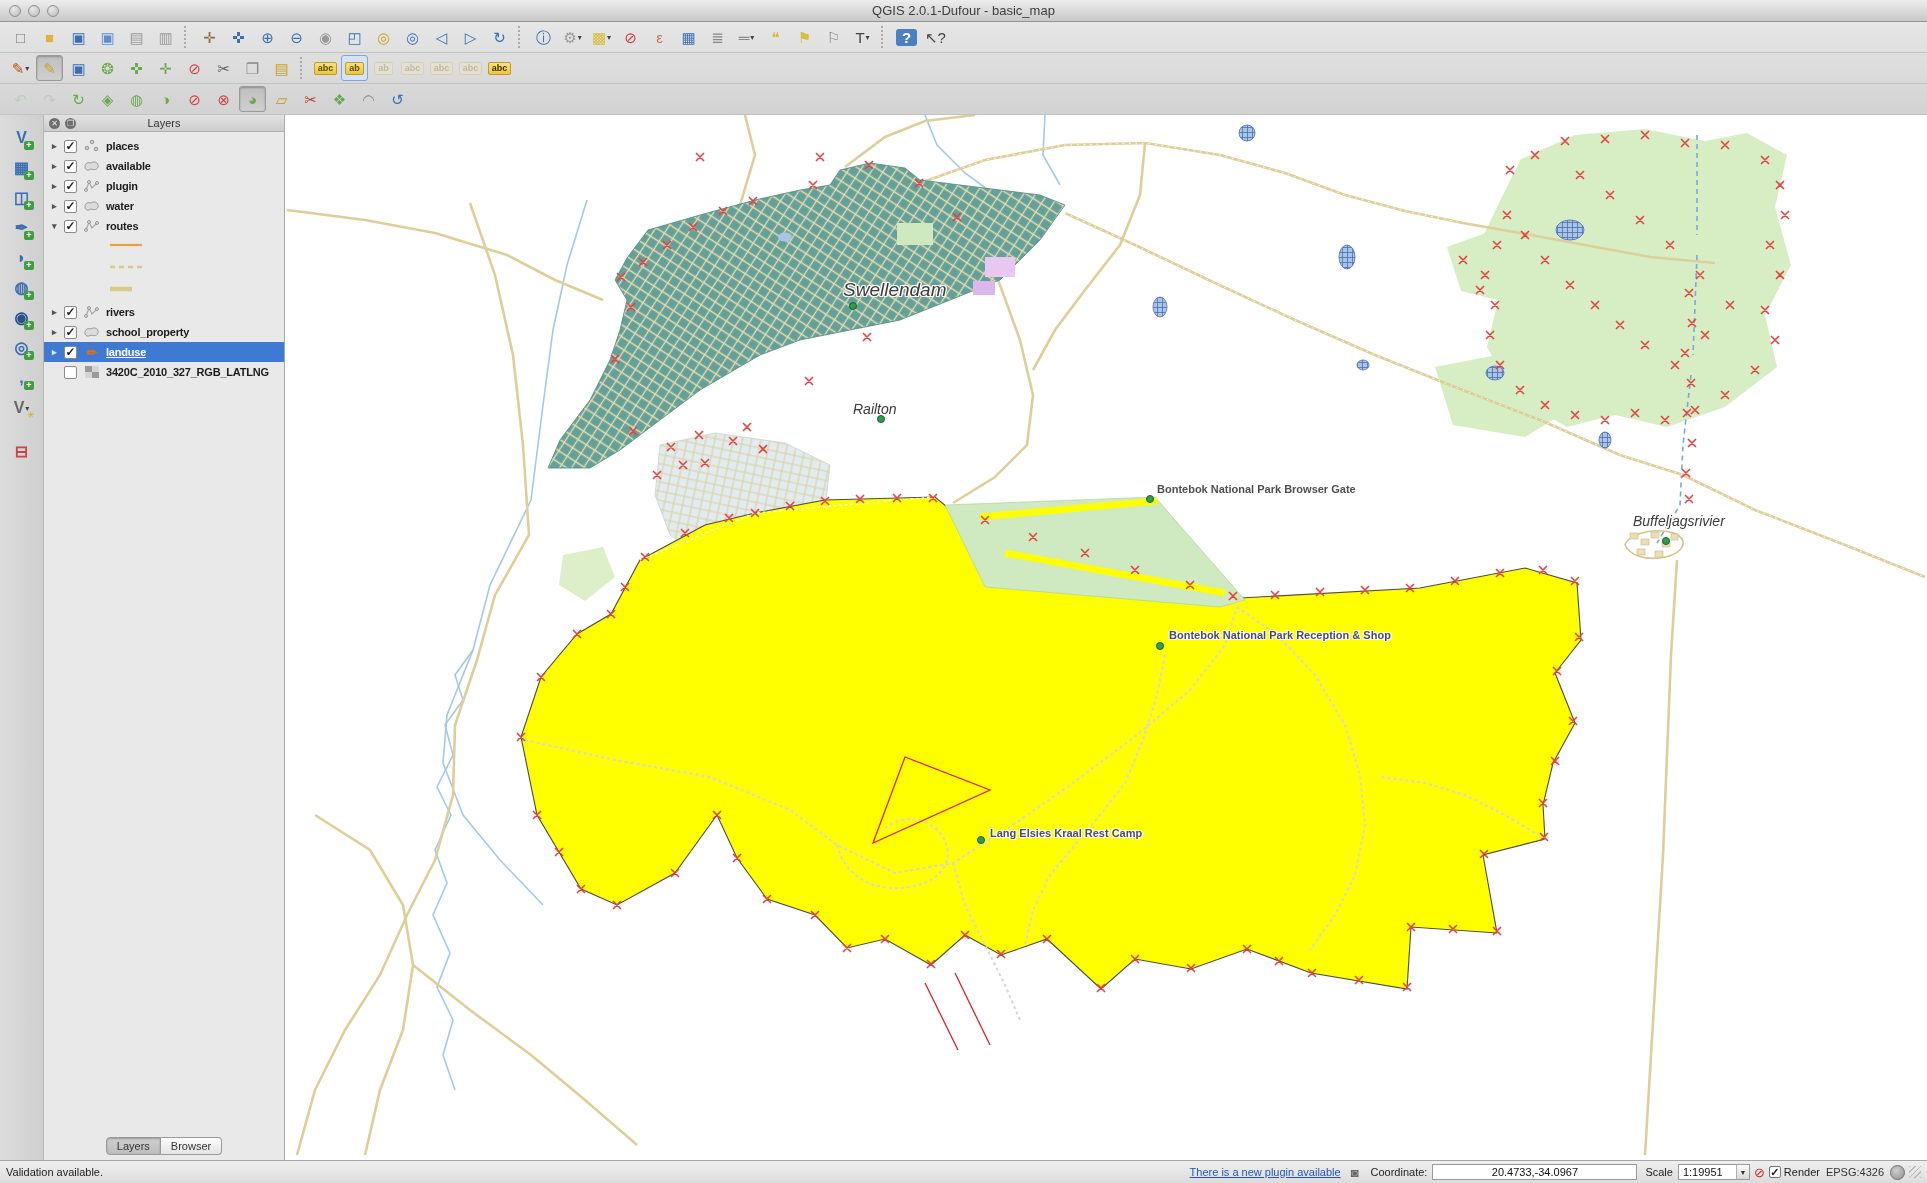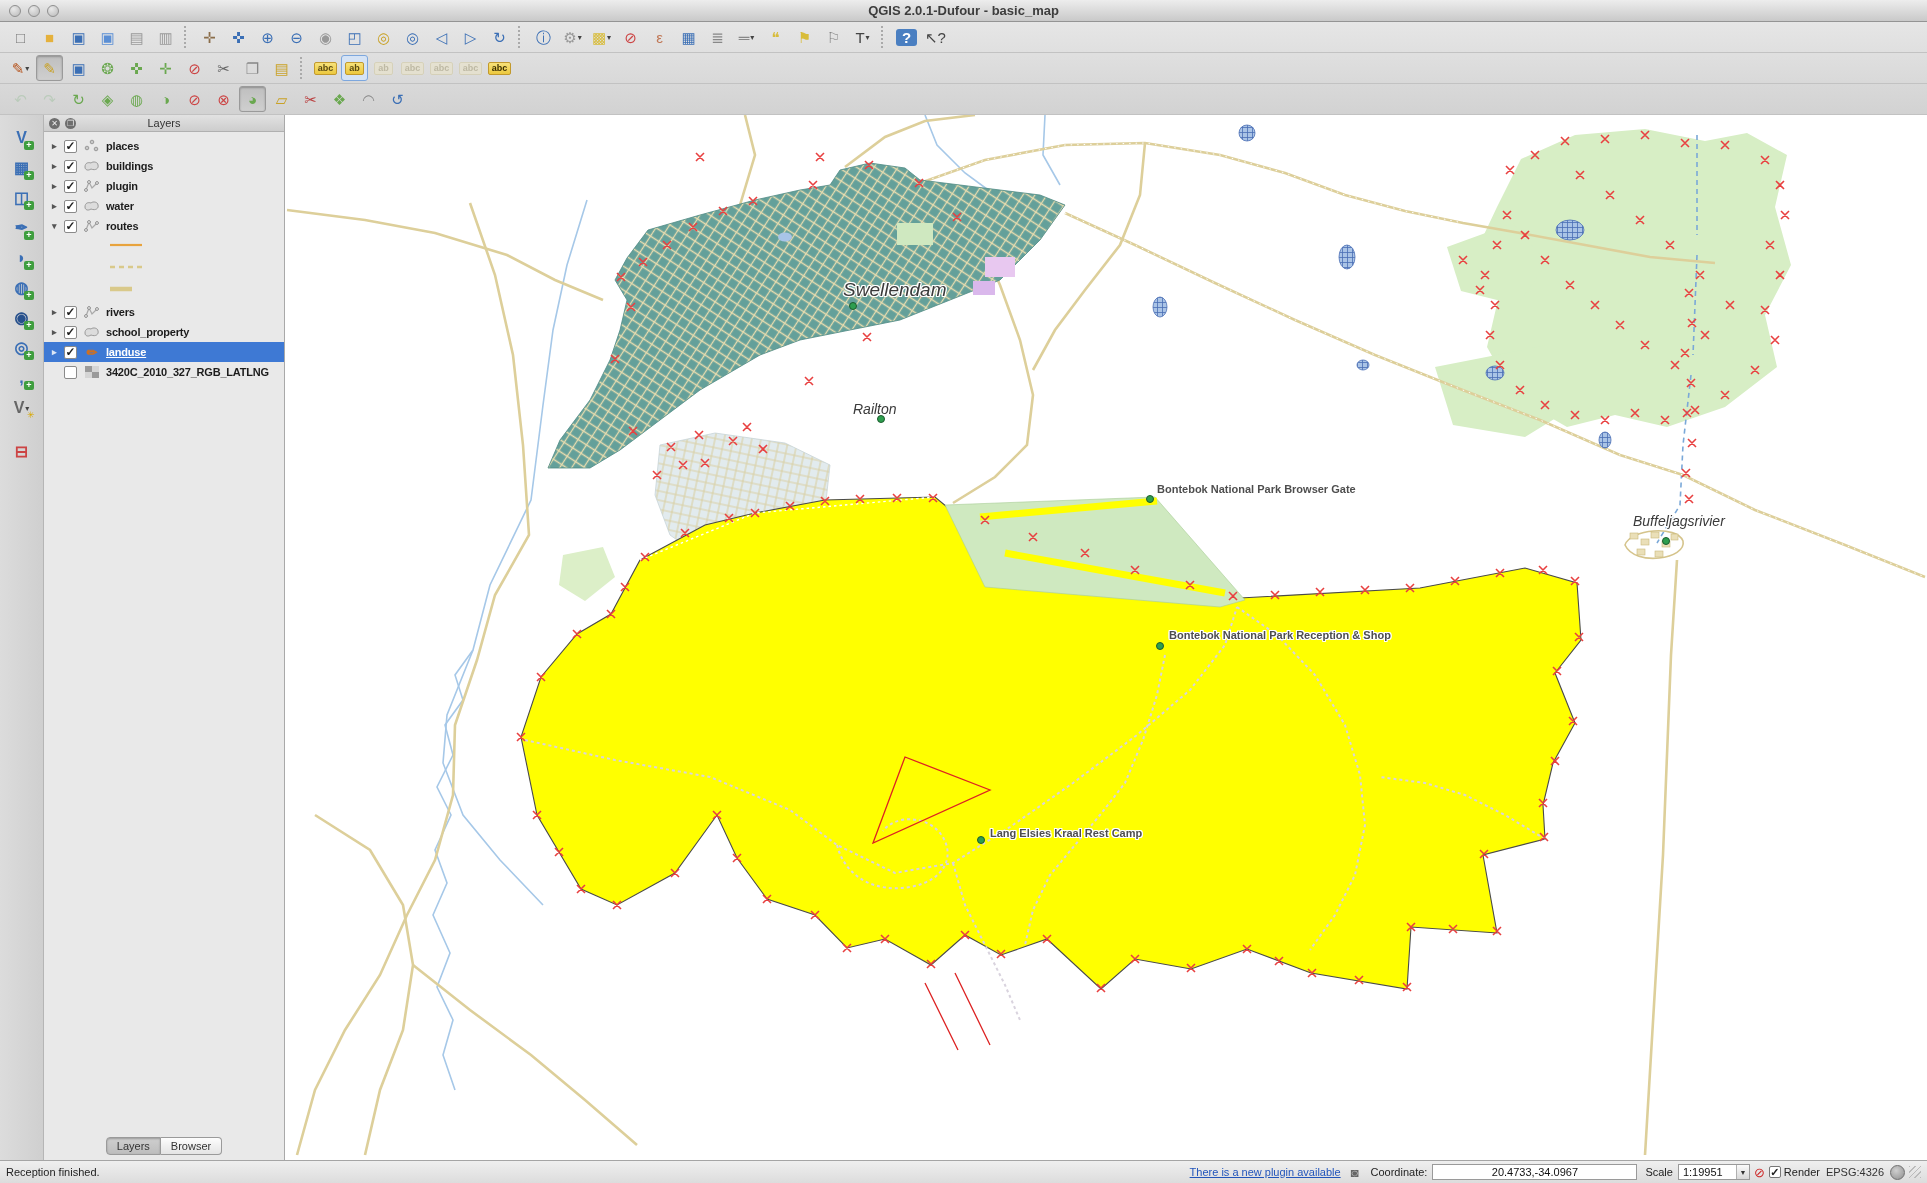--- a/index.html
+++ b/index.html
@@ -9,21 +9,21 @@
 
   
   .titlebar { position:absolute; left:0; top:0; right:0; height:22px;
     background:linear-gradient(#ededed,#c9c9c9); border-bottom:1px solid #949494;
     display:flex; align-items:center; }
   .tl-group { display:flex; gap:7px; margin-left:9px; }
   .tl { width:12px; height:12px; border-radius:50%;
     background:radial-gradient(circle at 35% 30%, #e9e9e9, #b9b9b9);
     border:1px solid #8f8f8f; }
   .wtitle { position:absolute; left:0; right:0; text-align:center; font-size:13px;
-    color:#3d3d3d; font-weight:bold; pointer-events:none; }
+    color:#3d3d3d; font-weight:normal; pointer-events:none; }
 
   
   .toolbars { position:absolute; left:0; top:22px; right:0; height:93px;
     background:linear-gradient(#e6e6e6,#d2d2d2); }
   .trow { display:flex; align-items:center; height:31px; padding-left:6px;
     border-bottom:1px solid #c2c2c2; }
   .tbtn { position:relative; display:flex; align-items:center; justify-content:center;
     min-width:27px; height:26px; margin:0 1px; border:1px solid transparent;
     background:transparent; border-radius:3px; cursor:default; }
   .tbtn .glyph { font-size:15px; line-height:1; }
@@ -406,21 +406,21 @@
             <span class="llabel">places</span>
           </div>
           <div class="lrow">
             <span class="exp">▸</span>
             <span class="cb">✓</span>
             <span class="lsym">
               <svg width="18" height="14">
                 <path d="M2,8 C2,4 5,3 8,4 C10,2 15,3 15,6 C16,9 13,12 8,10 C5,12 2,11 2,8 Z" fill="#dcdcdc" stroke="#999"></path>
               </svg>
             </span>
-            <span class="llabel">buildings</span>
+            <span class="llabel">available</span>
           </div>
           <div class="lrow">
             <span class="exp">▸</span>
             <span class="cb">✓</span>
             <span class="lsym">
               <svg width="18" height="14">
                 <path d="M3,11 L6,3 L9,9 L14,4" fill="none" stroke="#aaa" stroke-width="1.3"></path>
                 <circle cx="3" cy="11" r="1.4" fill="#fff" stroke="#888"></circle>
                 <circle cx="6" cy="3" r="1.4" fill="#fff" stroke="#888"></circle>
                 <circle cx="14" cy="4" r="1.4" fill="#fff" stroke="#888"></circle>
@@ -635,21 +635,21 @@
           <div class="mapdot" style="left: 592px; top: 300px;"></div>
           <div class="mapdot" style="left: 861px; top: 380px;"></div>
           <div class="mapdot" style="left: 871px; top: 527px;"></div>
           <div class="mapdot" style="left: 692px; top: 721px;"></div>
           <div class="mapdot" style="left: 1377px; top: 422px;"></div>
         </div>
     </div>
   </div>
 
   <div class="statusbar">
-    <span class="sb-msg">Reception finished.</span>
+    <span class="sb-msg">Validation available.</span>
     <a class="sb-link" href="#">There is a new plugin available</a>
     <span class="sb-ic">◙</span>
     <span class="sb-label">Coordinate:</span>
     <span class="sb-input">20.4733,-34.0967</span>
     <span class="sb-label">Scale</span>
     <span class="sb-combo">
       <span>1:19951</span>
       <span class="arrow">▼</span>
     </span>
     <span class="sb-stop">⊘</span>

